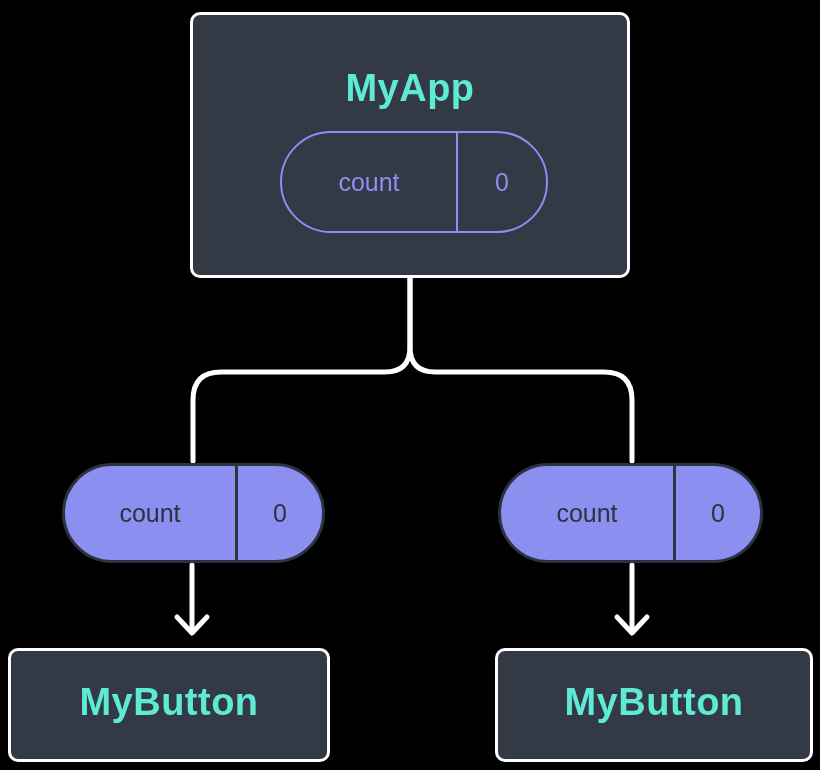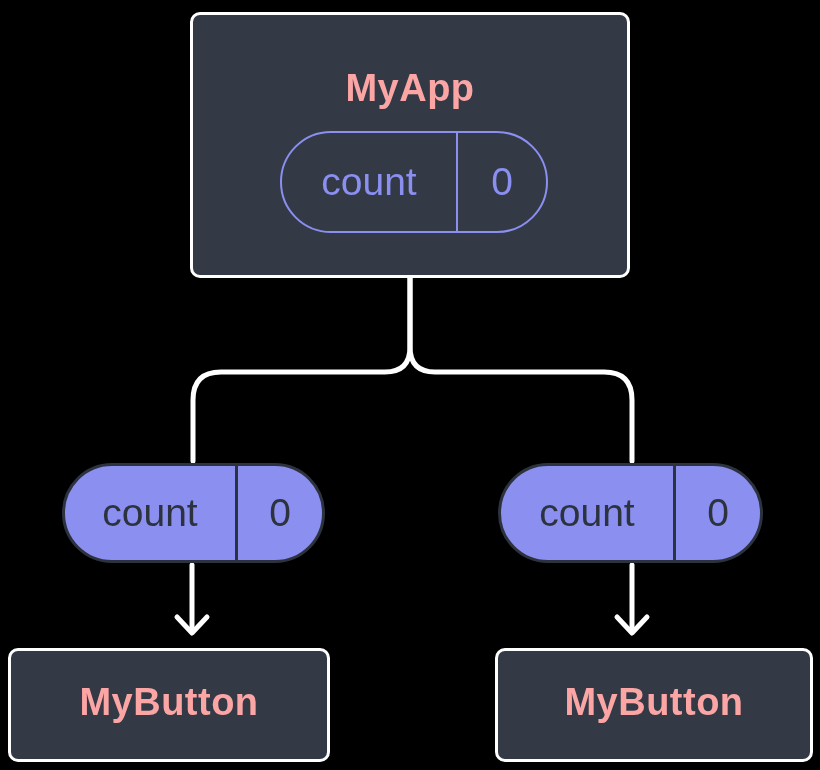--- a/index.html
+++ b/index.html
@@ -19,31 +19,31 @@
     position: absolute;
     background: #333A46;
     border: 3px solid #ffffff;
     border-radius: 10px;
     box-sizing: border-box;
   }
   .component-title {
     position: absolute;
     width: 100%;
     text-align: center;
-    color: #fca5a5;
+    color: #5eead4;
     font-size: 38px;
     font-weight: 600;
     letter-spacing: 0.5px;
   }
   .pill {
     position: absolute;
     display: flex;
     box-sizing: border-box;
     border-radius: 51px;
-    font-size: 39px;
+    font-size: 25px;
     overflow: hidden;
   }
   .pill .seg {
     display: flex;
     align-items: center;
     justify-content: center;
     box-sizing: border-box;
     height: 100%;
   }
   

